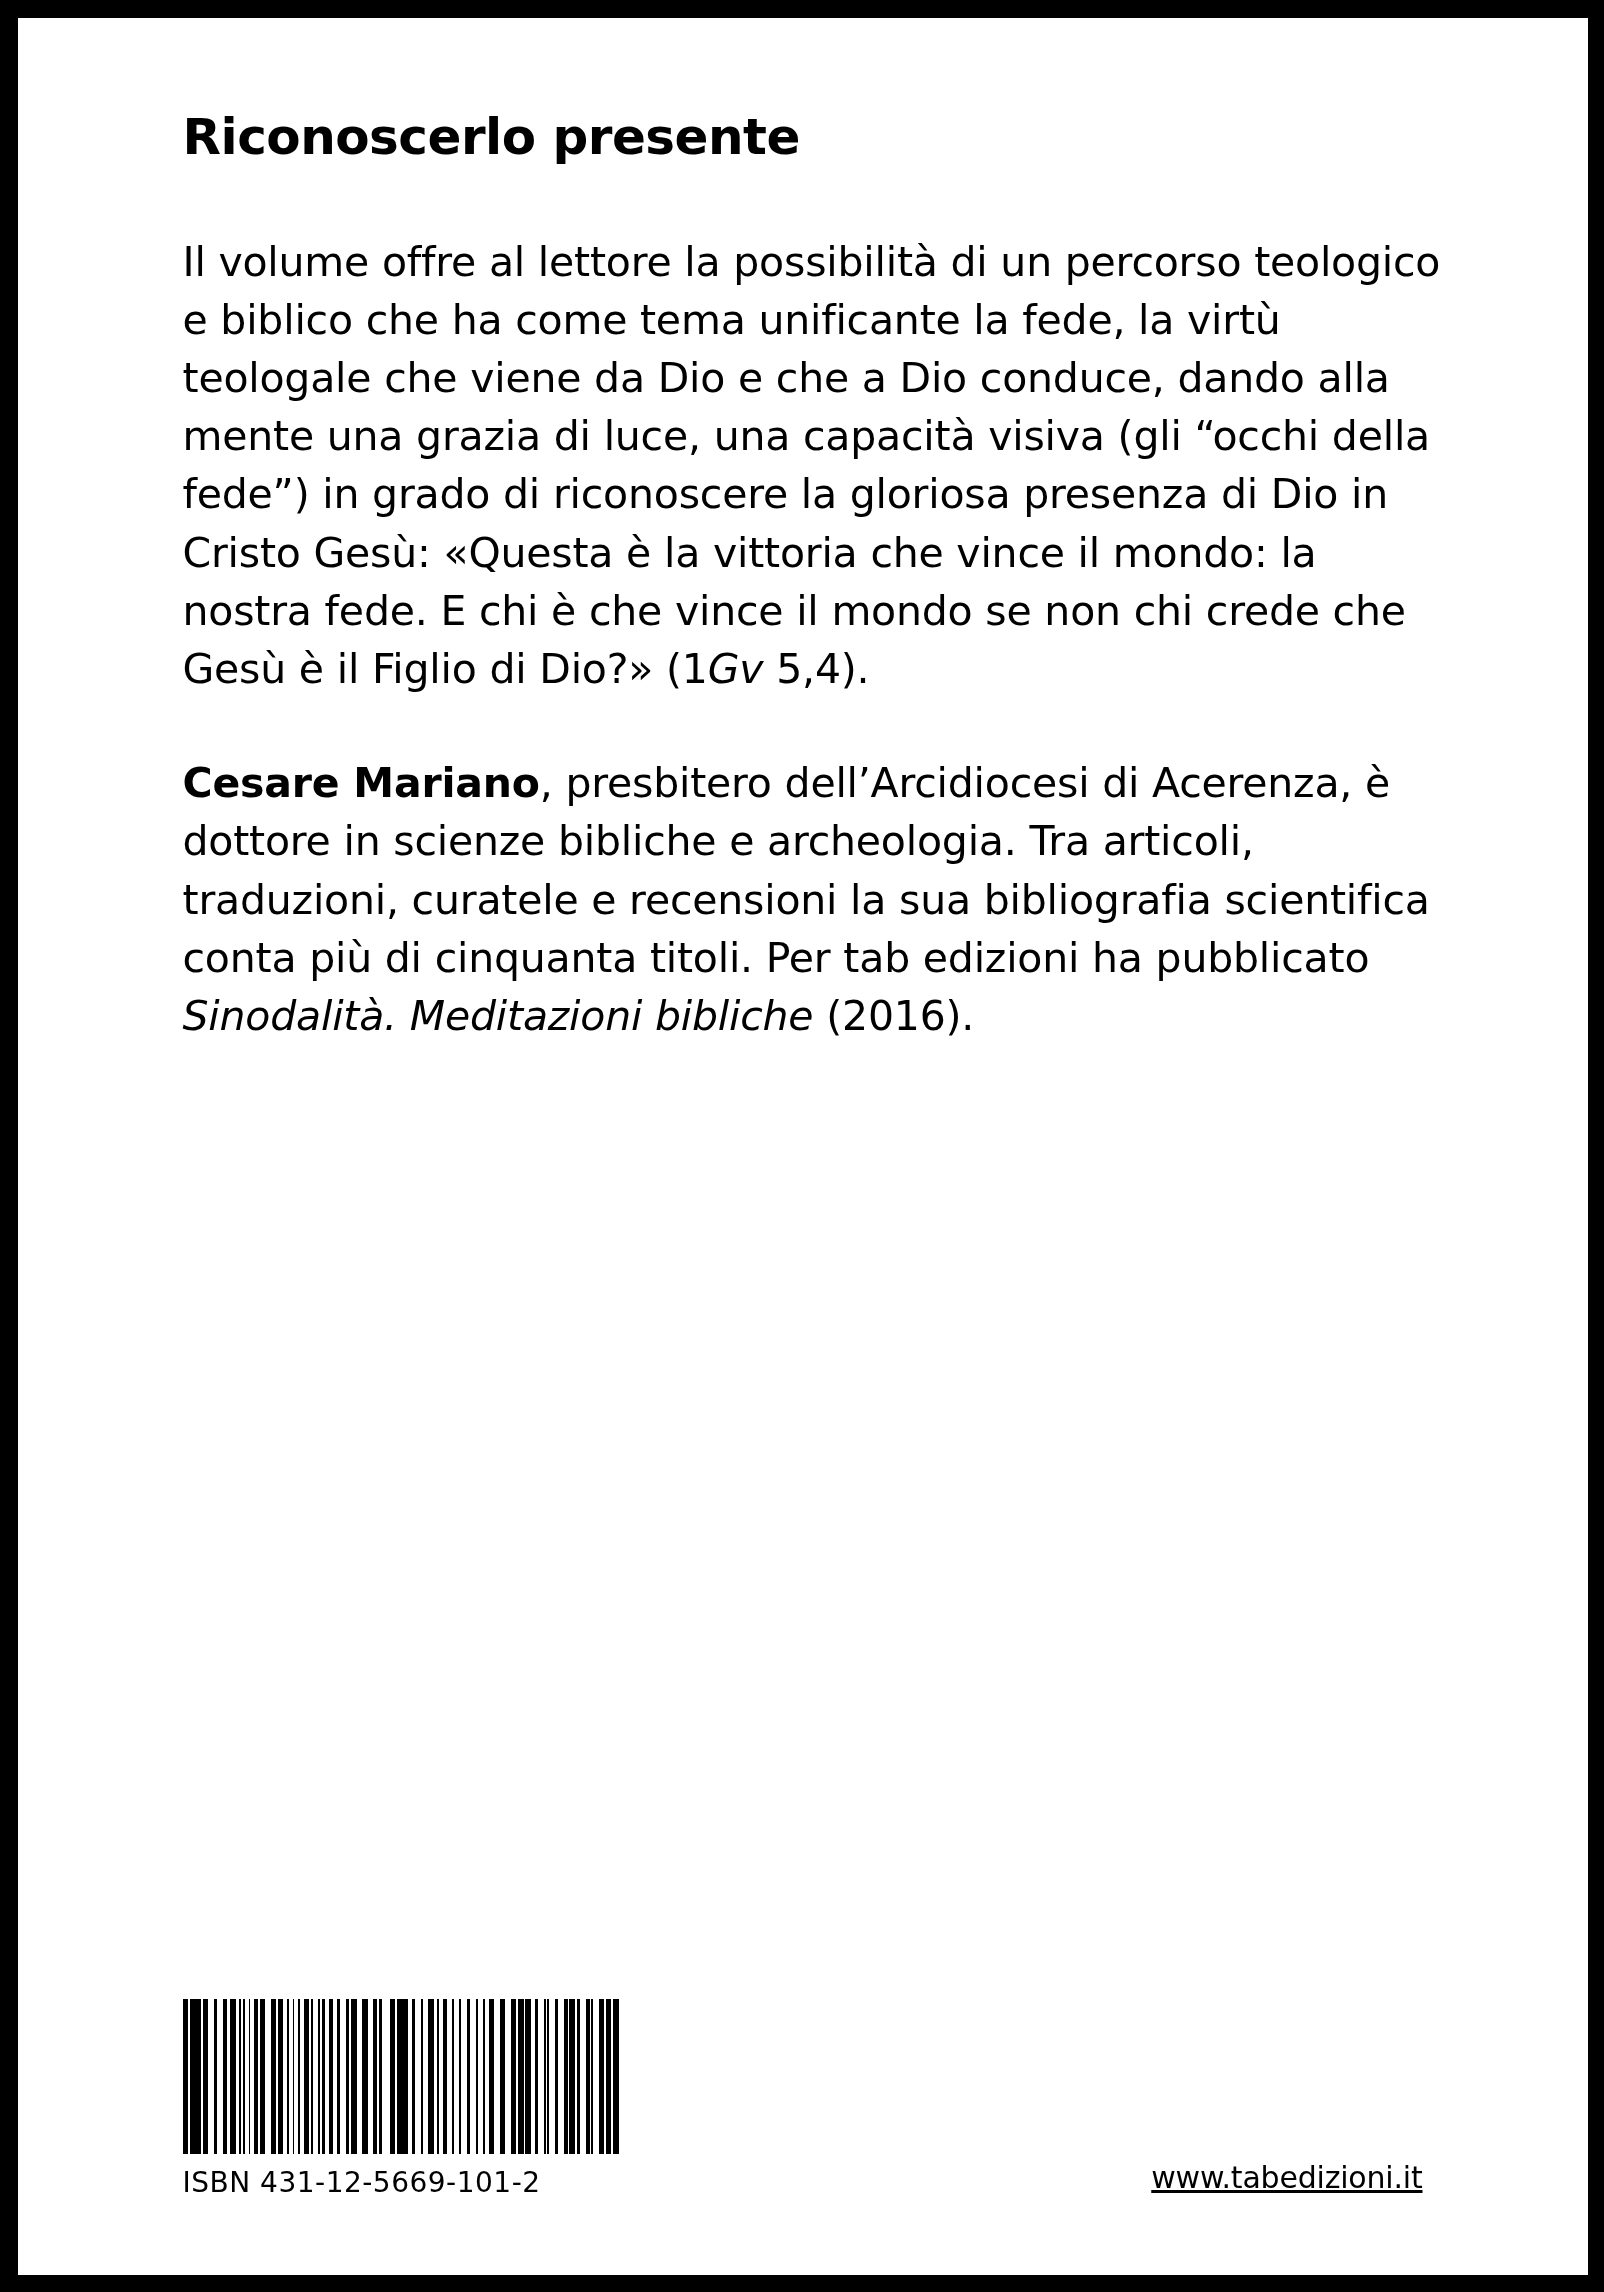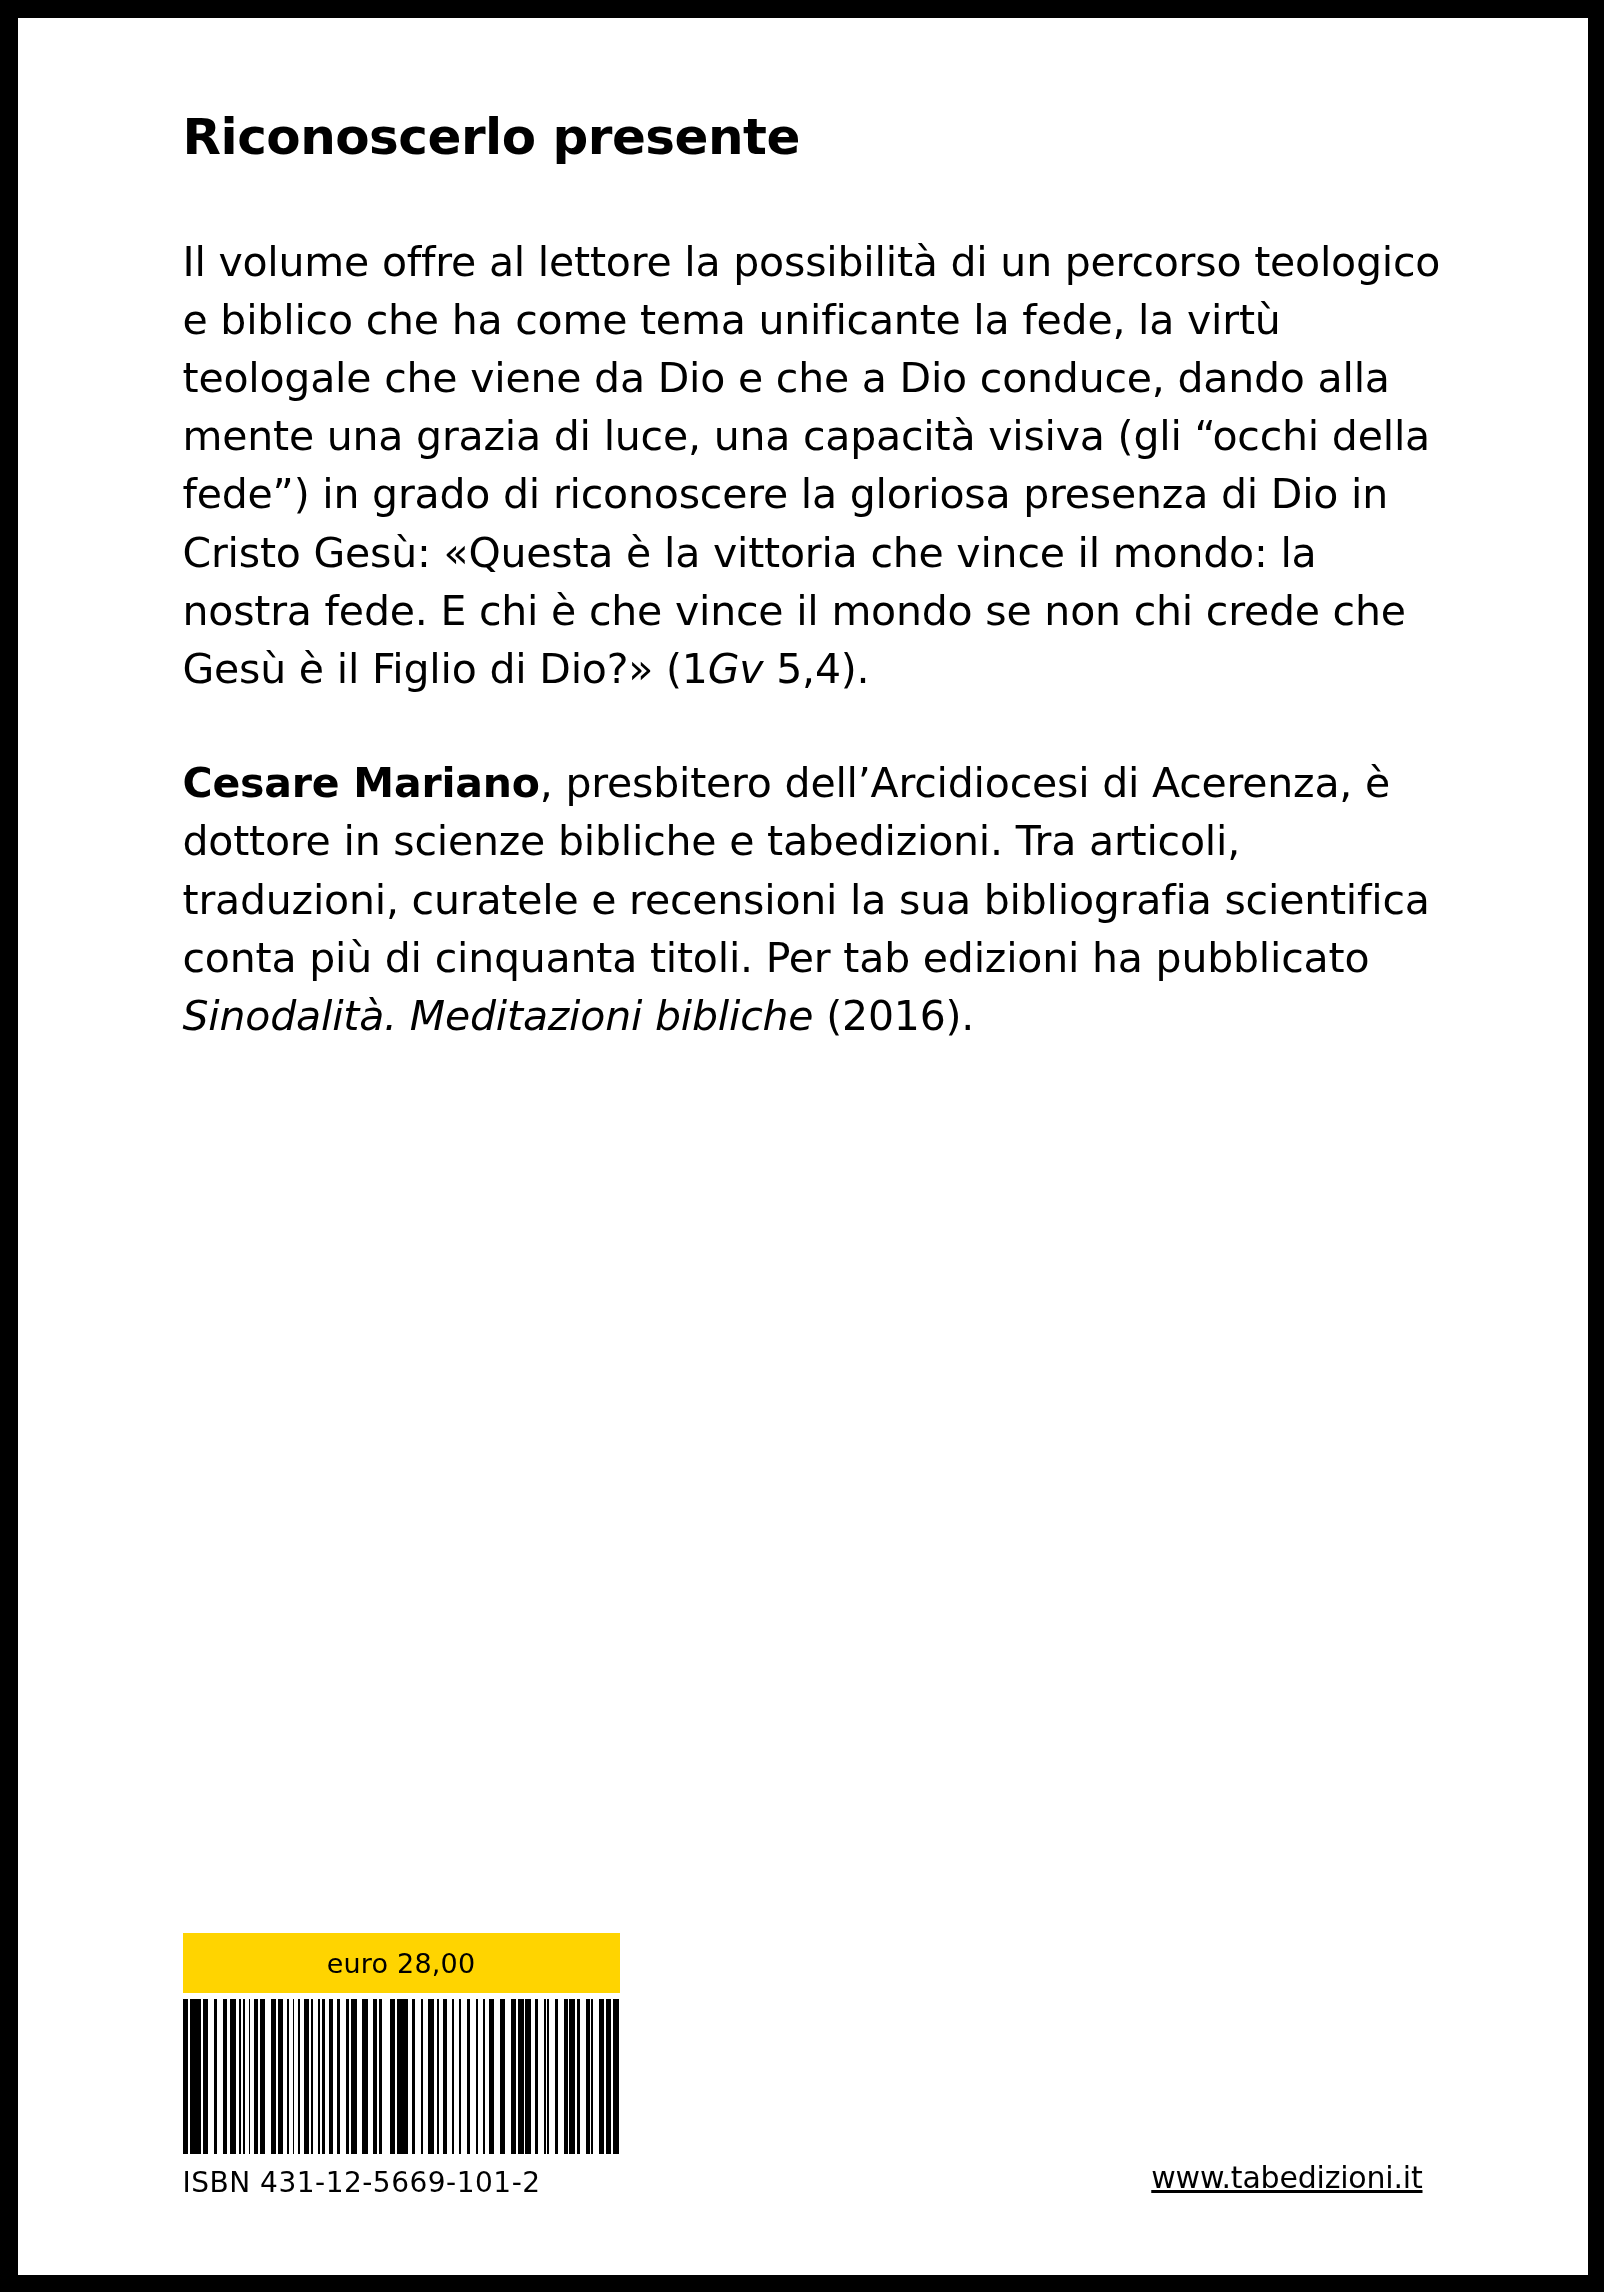--- a/index.html
+++ b/index.html
@@ -131,27 +131,24 @@
 <body>
 
 <div class="cover">
   <div class="page">
 
     <div class="content">
       <h1 class="title">Riconoscerlo presente</h1>
 
       <p class="para"><span>Il volume offre al lettore la possibilità di un percorso teologico e biblico che ha come tema unificante la fede, la virtù teologale che viene da Dio e che a Dio conduce, dando alla mente una grazia di luce, una capacità visiva (gli “occhi della fede”) in grado di riconoscere la gloriosa presenza di Dio in Cristo Gesù: «Questa è la vittoria che vince il mondo: la nostra fede. E chi è che vince il mondo se non chi crede che Gesù è il Figlio di Dio?» (1</span><i>Gv</i><span> 5,4).</span></p>
 
-      <p class="para last"><b>Cesare Mariano</b><span>, presbitero dell’Arcidiocesi di Acerenza, è dottore in scienze bibliche e tabedizioni. Tra articoli, traduzioni, curatele e recensioni la sua bibliografia scientifica conta più di cinquanta titoli. Per tab edizioni ha pubblicato </span><i>Sinodalità. Meditazioni bibliche</i><span> (2016).</span></p>
+      <p class="para last"><b>Cesare Mariano</b><span>, presbitero dell’Arcidiocesi di Acerenza, è dottore in scienze bibliche e archeologia. Tra articoli, traduzioni, curatele e recensioni la sua bibliografia scientifica conta più di cinquanta titoli. Per tab edizioni ha pubblicato </span><i>Sinodalità. Meditazioni bibliche</i><span> (2016).</span></p>
     </div>
 
     <div class="barcode-block">
-      <div class="price-tag">
-        <span>euro 28,00</span>
-      </div>
       <div class="barcode">
           <span style="width: 1.2605%; background: rgb(0, 0, 0);"></span>
           <span style="width: 0.420168%; background: transparent;"></span>
           <span style="width: 1.2605%; background: rgb(0, 0, 0);"></span>
           <span style="width: 1.2605%; background: rgb(0, 0, 0);"></span>
           <span style="width: 0.420168%; background: transparent;"></span>
           <span style="width: 1.2605%; background: rgb(0, 0, 0);"></span>
           <span style="width: 1.2605%; background: transparent;"></span>
           <span style="width: 0.840336%; background: rgb(0, 0, 0);"></span>
           <span style="width: 1.2605%; background: transparent;"></span>

